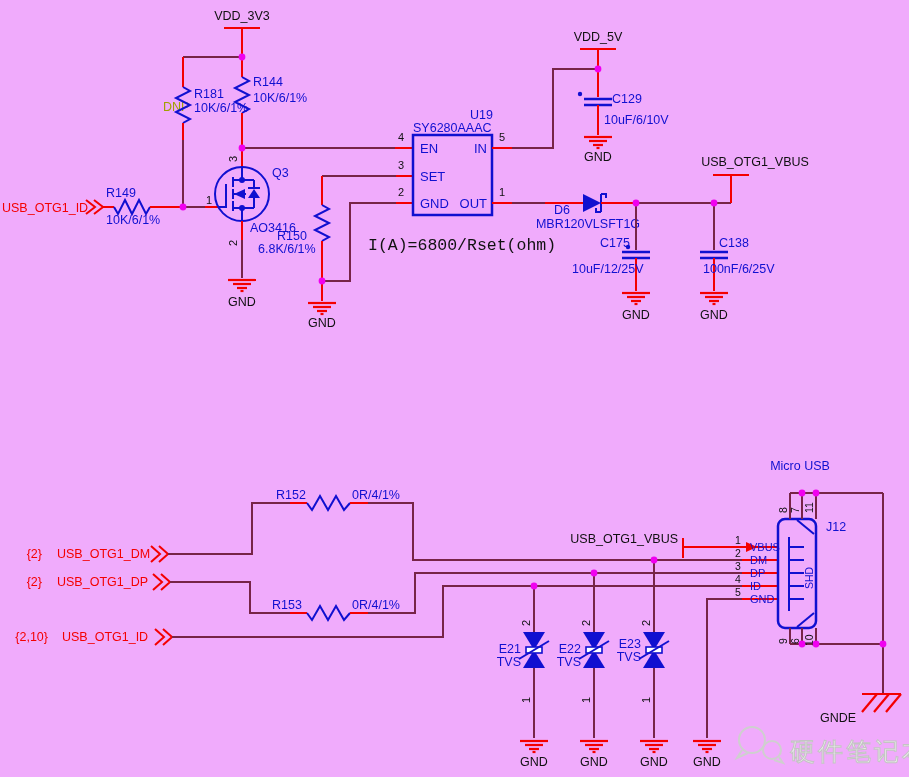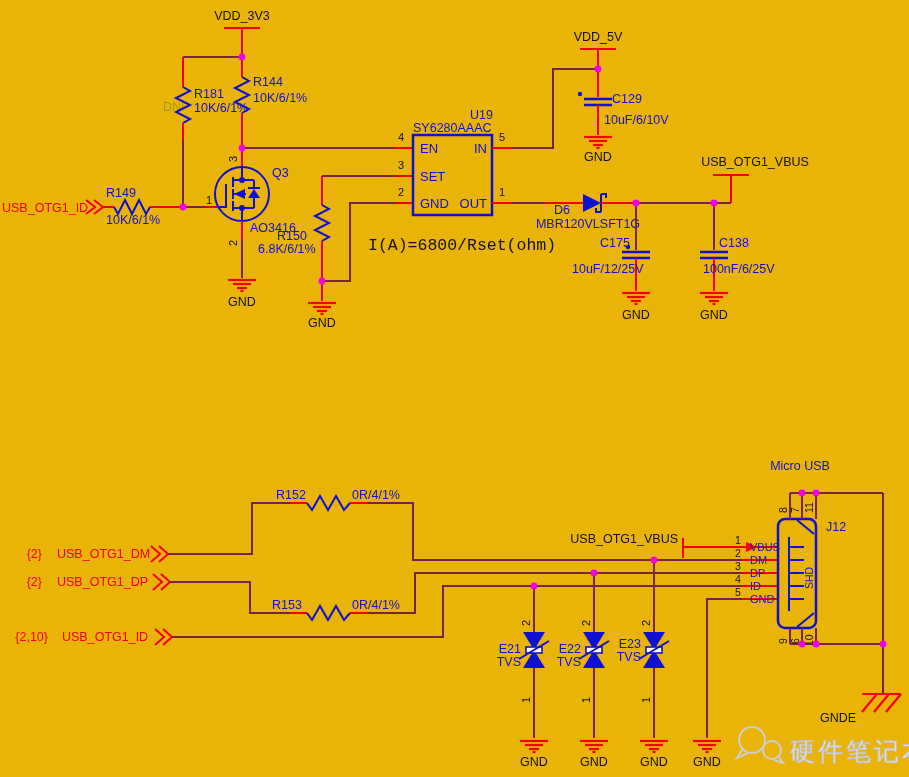--- a/index.html
+++ b/index.html
@@ -1,16 +1,16 @@
 <!DOCTYPE html>
 <html><head>
 <meta charset="utf-8">
 <style>
   html,body{margin:0;padding:0;background:#ffffff;}
-  #sheet{position:relative;width:909px;height:777px;background:#eab308;overflow:hidden;
+  #sheet{position:relative;width:909px;height:777px;background:#f0abfc;overflow:hidden;
          font-family:"Liberation Sans",sans-serif;}
   svg text{font-family:"Liberation Sans",sans-serif;font-size:12.5px;}
   .w   {stroke:#772447;stroke-width:2;fill:none;}          
   .rw  {stroke:#f40000;stroke-width:2;fill:none;}          
   .bw  {stroke:#1010d0;stroke-width:2;fill:none;}          
   .bw25{stroke:#1010d0;stroke-width:2.5;fill:none;}
   .bf  {fill:#1010d0;stroke:none;}
   .gw  {stroke:#f40000;stroke-width:2.2;fill:none;}        
   .jd  {fill:#f000f0;stroke:none;}                         
   .tb  {fill:#1010d0;}                                     

